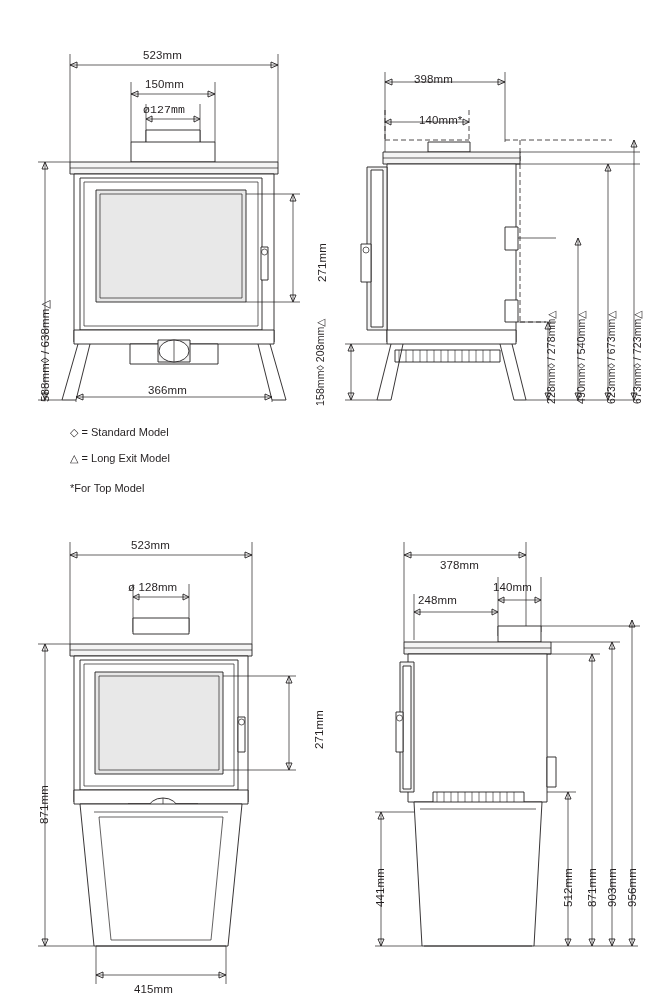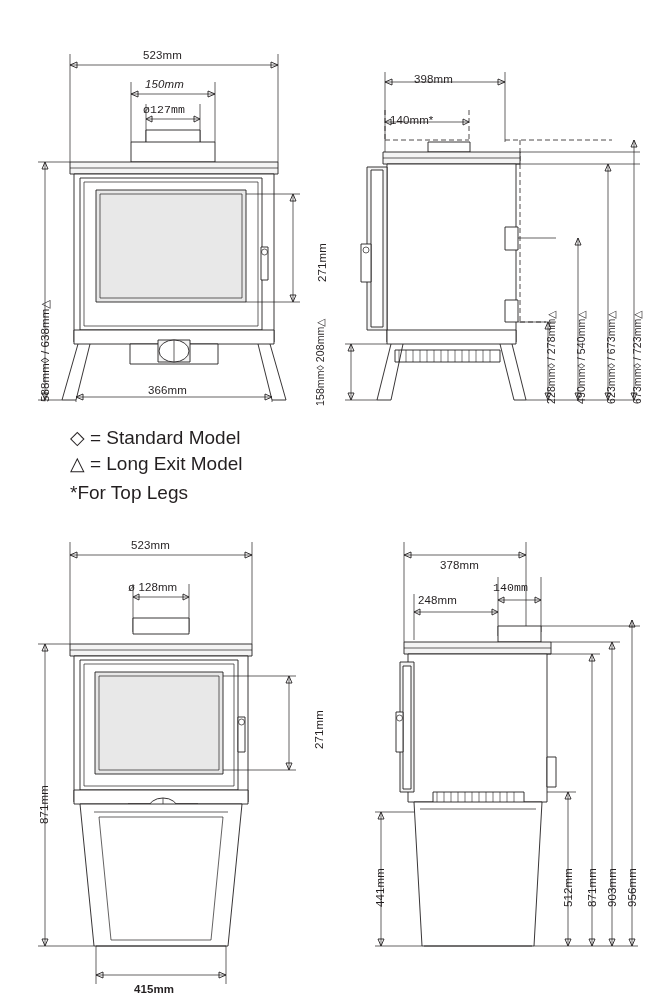--- a/index.html
+++ b/index.html
@@ -27,21 +27,21 @@
     color: #231f20;
     white-space: nowrap;
     letter-spacing: 0.1px;
   }
   .dim-label.vert {
     transform-origin: 0 0;
     transform: rotate(-90deg);
   }
   .legend {
     position: absolute;
-    font-size: 19px;
+    font-size: 11px;
     color: #231f20;
     white-space: nowrap;
   }
   svg { display:block; }
   .ln { stroke: #231f20; stroke-width: 0.9; fill: none; }
   .ln-thin { stroke: #231f20; stroke-width: 0.7; fill: none; }
   .ln-ext { stroke: #231f20; stroke-width: 0.7; fill: none; }
   .ln-dash { stroke: #231f20; stroke-width: 0.8; fill: none; stroke-dasharray: 5 3; }
   .fill-w { fill: #ffffff; stroke: #231f20; stroke-width: 0.9; }
   .fill-g { fill: #f4f4f4; stroke: #231f20; stroke-width: 0.9; }
@@ -345,52 +345,52 @@
 
     <path class="ln-ext" d="M541 614 L640 614"></path>
     <path class="ln-thin" d="M632 608 L632 934"></path>
     <path class="ln" d="M632 608 l-3 7 l6 0 z" fill="#231f20"></path>
     <path class="ln" d="M632 934 l-3 -7 l6 0 z" fill="#231f20"></path>
   </g>
 
 </svg>
 
 <div class="dim-label" style="left:143px; top:37px;">523mm</div>
-<div class="dim-label" style="left:145px; top:66px;font-style:italic;">150mm</div>
+<div class="dim-label" style="left:145px; top:66px;">150mm</div>
 <div class="dim-label" style="left:143px; top:91px;font-family:Liberation Mono, monospace;">ø127mm</div>
 <div class="dim-label vert" style="left:316px; top:270px;">271mm</div>
 <div class="dim-label vert" style="left:38px; top:390px;">588mm◊ / 638mm△</div>
 <div class="dim-label" style="left:148px; top:372px;">366mm</div>
 
 <div class="dim-label" style="left:414px; top:61px;">398mm</div>
-<div class="dim-label" style="left:390px; top:102px;">140mm*</div>
+<div class="dim-label" style="left:390px; top:102px;padding-left:29px;">140mm*</div>
 <div class="dim-label vert" style="left:314px; top:394px; font-size:10.5px;">158mm◊ 208mm△</div>
 <div class="dim-label vert" style="left:545px; top:392px; font-size:10.5px;">228mm◊ / 278mm△</div>
 <div class="dim-label vert" style="left:575px; top:392px; font-size:10.5px;">490mm◊ / 540mm△</div>
 <div class="dim-label vert" style="left:605px; top:392px; font-size:10.5px;">623mm◊ / 673mm△</div>
 <div class="dim-label vert" style="left:631px; top:392px; font-size:10.5px;">673mm◊ / 723mm△</div>
 
 <div class="legend" style="left:70px; top:414px;">
   <span>◇</span>
   <span>= Standard Model</span>
 </div>
 <div class="legend" style="left:70px; top:440px;">
   <span>△</span>
   <span>= Long Exit Model</span>
 </div>
-<div class="legend" style="left:70px; top:470px;">*For Top Legs</div>
+<div class="legend" style="left:70px; top:470px;">*For Top Model</div>
 
 <div class="dim-label" style="left:131px; top:527px;">523mm</div>
 <div class="dim-label" style="left:128px; top:569px;">ø 128mm</div>
 <div class="dim-label vert" style="left:313px; top:737px;">271mm</div>
 <div class="dim-label vert" style="left:38px; top:812px;">871mm</div>
-<div class="dim-label" style="left:134px; top:971px;font-weight:bold;">415mm</div>
+<div class="dim-label" style="left:134px; top:971px;">415mm</div>
 
 <div class="dim-label" style="left:440px; top:527px;margin-top:20px;">378mm</div>
-<div class="dim-label" style="left:493px; top:569px;font-family:Liberation Mono, monospace;">140mm</div>
+<div class="dim-label" style="left:493px; top:569px;">140mm</div>
 <div class="dim-label" style="left:418px; top:582px;">248mm</div>
 <div class="dim-label vert" style="left:374px; top:895px;">441mm</div>
 <div class="dim-label vert" style="left:562px; top:895px;">512mm</div>
 <div class="dim-label vert" style="left:586px; top:895px;">871mm</div>
 <div class="dim-label vert" style="left:606px; top:895px;">903mm</div>
 <div class="dim-label vert" style="left:626px; top:895px;">956mm</div>
 
 </div>
 
 </body></html>

